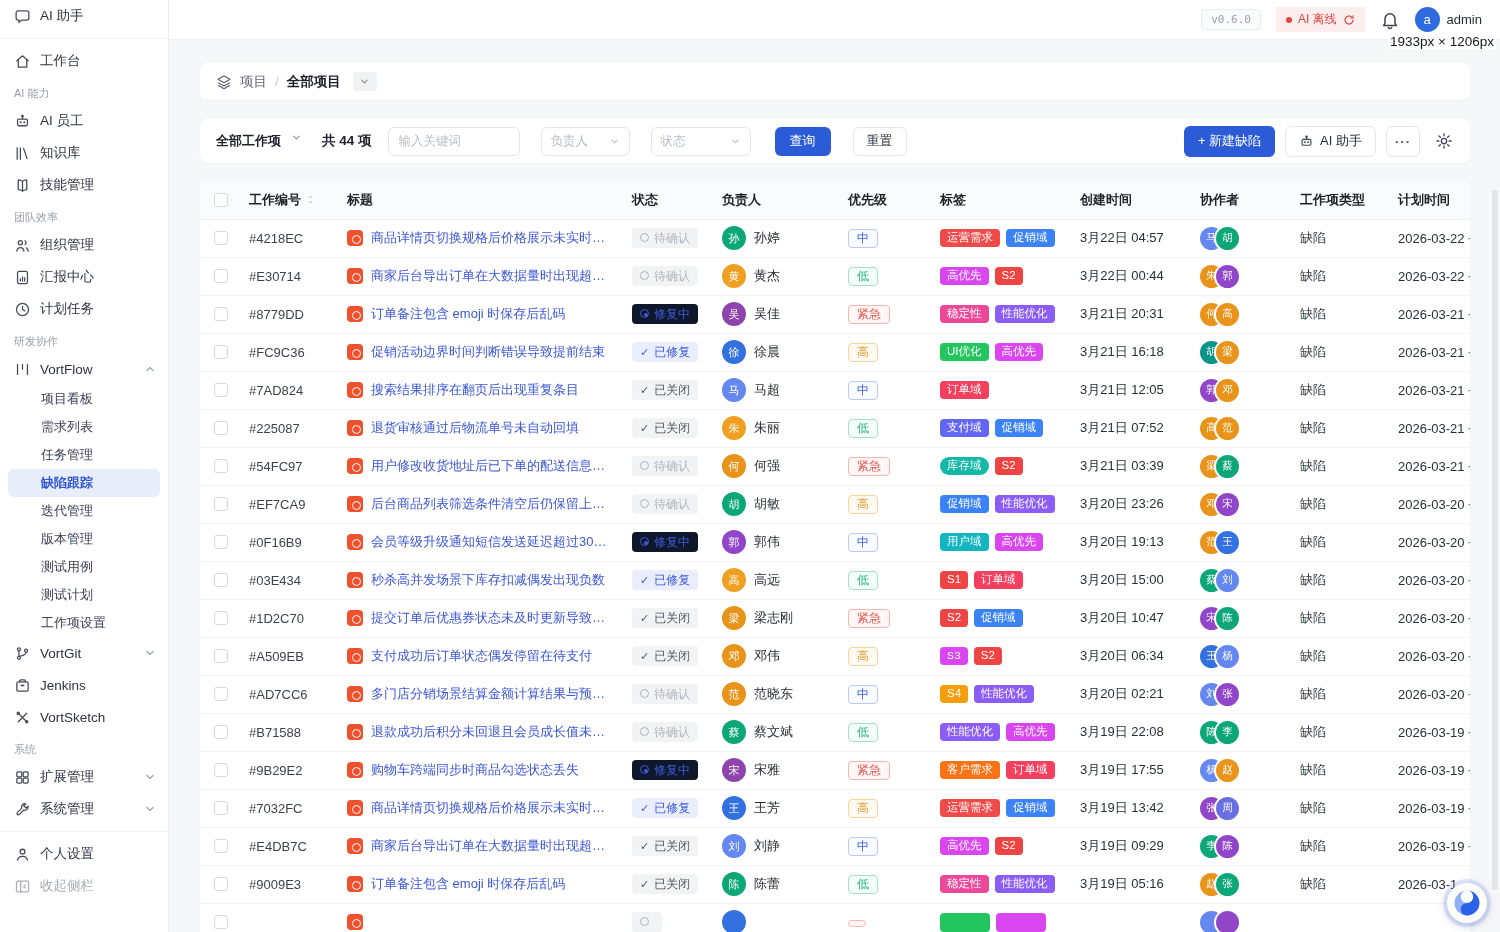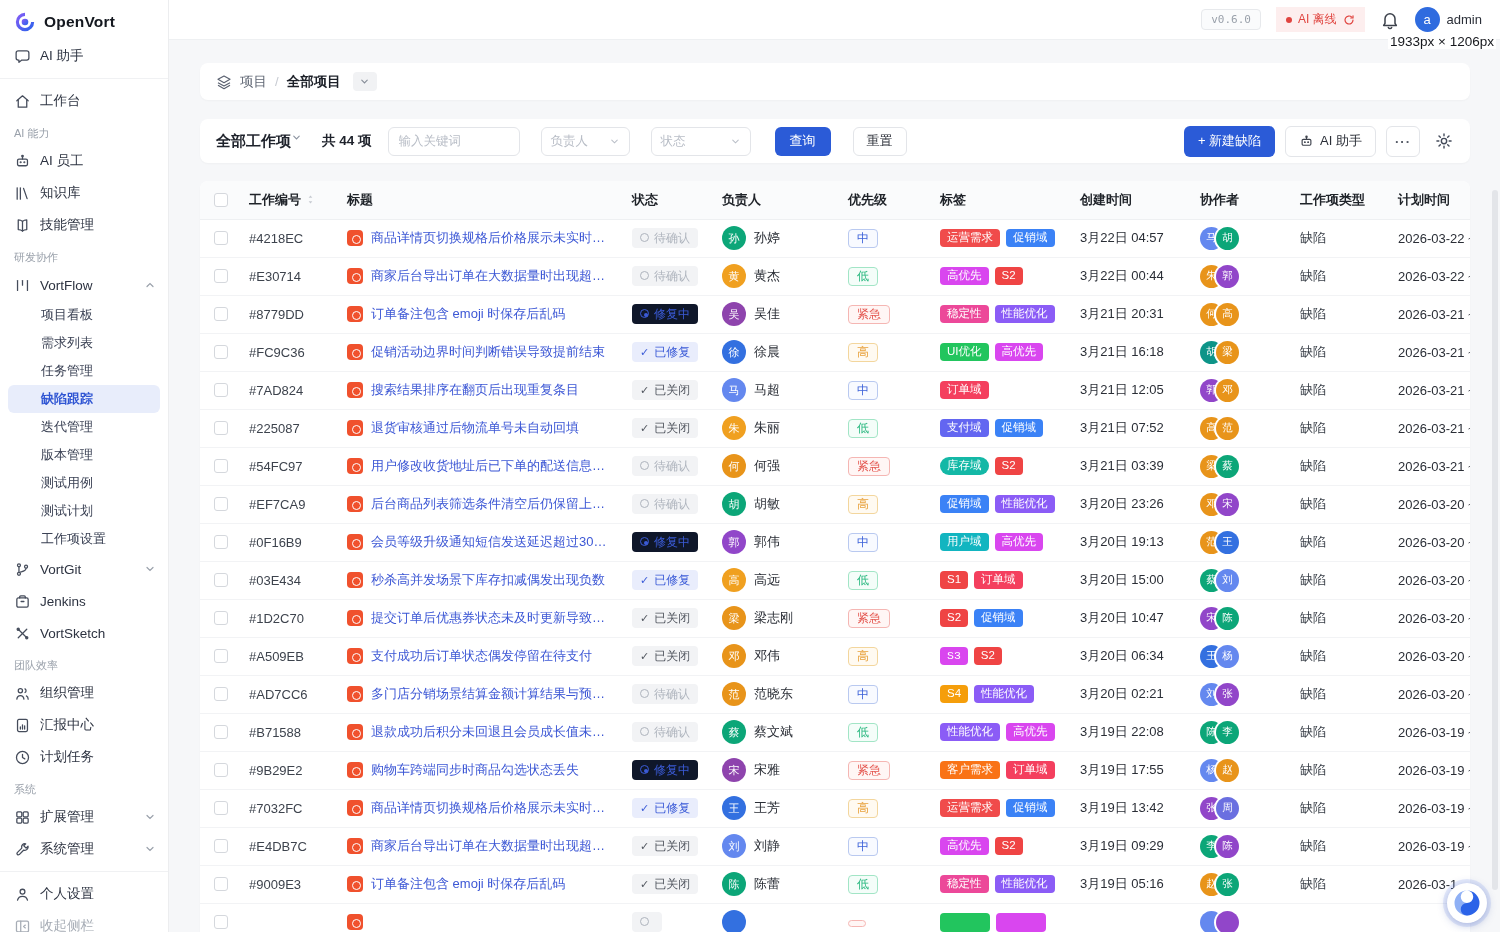--- a/index.html
+++ b/index.html
@@ -43,21 +43,21 @@
   .content { flex:1; padding:23px 30px 0 31px; overflow:hidden; }
   .card { background:#fff; border-radius:8px; box-shadow:0 1px 2px rgba(20,24,36,.03); }
   .breadcrumb-card { height:37px; display:flex; align-items:center; gap:8px; padding:0 16px; margin-bottom:19px; }
   .bc-ic { width:16px; height:16px; color:#5a6170; }
   .bc-section { color:#5f6673; font-size:13.5px; }
   .bc-sep { color:#c6cad1; }
   .bc-current { color:#1c2028; font-weight:700; font-size:13.5px; }
   .bc-drop { width:24px; height:19px; background:#f1f2f4; border-radius:4px; border:none; display:flex; align-items:center; justify-content:center; color:#868d98; margin-left:4px; cursor:pointer; }
 
   .filter-card { height:44px; display:flex; align-items:center; padding:0 16px; margin-bottom:18px; gap:12px; }
-  .scope { display:flex; align-items:flex-start; gap:0; font-weight:700; font-size:15px; color:#1e222b; cursor:pointer; }
+  .scope { display:flex; align-items:flex-start; gap:10px; font-weight:700; font-size:13px; color:#1e222b; cursor:pointer; }
   .scope .chev { color:#8c93a0; width:11px; height:11px; }
   .count { font-weight:700; font-size:13.5px; color:#1e222b; margin:0 4px 0 8px; white-space:nowrap; }
   .kw-input { width:132px; height:29px; border:1px solid #e3e5e9; border-radius:6px; padding:0 10px; font-size:12.5px; color:#333; outline:none; font-family:inherit; }
   .kw-input::placeholder { color:#b9bec7; }
   .sel { height:29px; border:1px solid #e3e5e9; border-radius:6px; display:flex; align-items:center; justify-content:space-between; padding:0 9px; color:#b9bec7; font-size:12.5px; cursor:pointer; background:#fff; }
   .sel .chev { width:11px; height:11px; color:#b9bec7; }
   .sel.owner { width:89px; margin-left:9px; }
   .sel.status { width:100px; margin-left:9px; }
   .btn { border-radius:6px; font-size:13px; cursor:pointer; border:none; font-family:inherit; display:inline-flex; align-items:center; justify-content:center; gap:6px; }
   .btn-primary { background:#2b5bd7; color:#fff; height:29px; padding:0 15px; margin-left:12px; }
@@ -111,35 +111,20 @@
   .float-ai { position:absolute; right:13px; bottom:9px; width:40px; height:40px; border-radius:50%; background:#fff; box-shadow:0 2px 10px rgba(40,70,160,.35), 0 0 0 4px rgba(120,150,240,.18); display:flex; align-items:center; justify-content:center; cursor:pointer; z-index:60; }
   .float-ai svg { width:30px; height:30px; }
   .page-scroll-thumb { position:absolute; right:2px; top:190px; width:6px; height:700px; border-radius:3px; background:#e3e5e9; z-index:40; }
 </style>
 </head>
 <body>
 
 <div class="app">
 
   <aside class="sidebar">
-    <div class="logo-row">
-      <span class="logo-mark">
-        <svg viewBox="0 0 24 24" width="22" height="22">
-          <defs>
-              <linearGradient id="lgLogo" x1="0" y1="0" x2="1" y2="1">
-            <stop offset="0" stop-color="#8b5cf6"></stop>
-                <stop offset="1" stop-color="#2563eb"></stop>
-          </linearGradient>
-            </defs>
-          <path d="M12 2a10 10 0 1 0 10 10h-3.4A6.6 6.6 0 1 1 12 5.4z" fill="url(#lgLogo)"></path>
-          <circle cx="12" cy="12" r="3.6" fill="url(#lgLogo)"></circle>
-        </svg>
-      </span>
-      <span class="logo-text">OpenVort</span>
-    </div>
     <nav>
         <div class="nav-group divided">
           <div class="nav-item">
             <span class="nic">
               <svg viewBox="0 0 24 24" fill="none" stroke="currentColor" stroke-width="1.8" stroke-linecap="round" stroke-linejoin="round">
                 <path d="M6 4h12a3 3 0 0 1 3 3v7a3 3 0 0 1-3 3h-7l-4 3.3V17H6a3 3 0 0 1-3-3V7a3 3 0 0 1 3-3z"></path>
               </svg>
             </span>
             <span class="lbl">AI 助手</span>
           </div>
@@ -180,20 +165,52 @@
             <span class="lbl">知识库</span>
           </div>
           <div class="nav-item">
             <span class="nic">
               <svg viewBox="0 0 24 24" fill="none" stroke="currentColor" stroke-width="1.8" stroke-linecap="round" stroke-linejoin="round">
                 <path d="M12 6.2C10.5 4.9 8.5 4.2 6 4.2v13.6c2.5 0 4.5.7 6 2 1.5-1.3 3.5-2 6-2V4.2c-2.5 0-4.5.7-6 2z"></path>
                 <path d="M12 6.2v13.6"></path>
               </svg>
             </span>
             <span class="lbl">技能管理</span>
+          </div>
+        </div>
+        <div class="nav-group">
+          <div class="nav-label">团队效率</div>
+          <div class="nav-item">
+            <span class="nic">
+              <svg viewBox="0 0 24 24" fill="none" stroke="currentColor" stroke-width="1.8" stroke-linecap="round" stroke-linejoin="round">
+                <circle cx="9" cy="8" r="3"></circle>
+                <path d="M4 20c.4-3 2.3-5 5-5s4.6 2 5 5"></path>
+                <path d="M15.5 5.4a3 3 0 0 1 0 5.2"></path>
+                <path d="M17.5 15.4c1.8.8 2.5 2.5 2.5 4.6"></path>
+              </svg>
+            </span>
+            <span class="lbl">组织管理</span>
+          </div>
+          <div class="nav-item">
+            <span class="nic">
+              <svg viewBox="0 0 24 24" fill="none" stroke="currentColor" stroke-width="1.8" stroke-linecap="round" stroke-linejoin="round">
+                <rect x="5" y="3.5" width="14" height="17" rx="2"></rect>
+                <path d="M9 14v3M12 11v6M15 12.5V17"></path>
+              </svg>
+            </span>
+            <span class="lbl">汇报中心</span>
+          </div>
+          <div class="nav-item">
+            <span class="nic">
+              <svg viewBox="0 0 24 24" fill="none" stroke="currentColor" stroke-width="1.8" stroke-linecap="round" stroke-linejoin="round">
+                <circle cx="12" cy="12" r="8.5"></circle>
+                <path d="M12 7.5V12l3.3 2"></path>
+              </svg>
+            </span>
+            <span class="lbl">计划任务</span>
           </div>
         </div>
         <div class="nav-group">
           <div class="nav-label">研发协作</div>
           <div class="nav-item">
             <span class="nic">
               <svg viewBox="0 0 24 24" fill="none" stroke="currentColor" stroke-width="1.8" stroke-linecap="round" stroke-linejoin="round">
                 <path d="M5 5v14"></path>
                 <path d="M12 5v6.5"></path>
                 <path d="M19 5v14"></path>
@@ -245,52 +262,20 @@
           <div class="nav-item">
             <span class="nic">
               <svg viewBox="0 0 24 24" fill="none" stroke="currentColor" stroke-width="1.8" stroke-linecap="round" stroke-linejoin="round">
                 <path d="M6 6l12 12"></path>
                 <path d="M18 6L6 18"></path>
                 <circle cx="6" cy="6" r="1.5"></circle>
                 <circle cx="18" cy="18" r="1.5"></circle>
               </svg>
             </span>
             <span class="lbl">VortSketch</span>
-          </div>
-        </div>
-        <div class="nav-group">
-          <div class="nav-label">团队效率</div>
-          <div class="nav-item">
-            <span class="nic">
-              <svg viewBox="0 0 24 24" fill="none" stroke="currentColor" stroke-width="1.8" stroke-linecap="round" stroke-linejoin="round">
-                <circle cx="9" cy="8" r="3"></circle>
-                <path d="M4 20c.4-3 2.3-5 5-5s4.6 2 5 5"></path>
-                <path d="M15.5 5.4a3 3 0 0 1 0 5.2"></path>
-                <path d="M17.5 15.4c1.8.8 2.5 2.5 2.5 4.6"></path>
-              </svg>
-            </span>
-            <span class="lbl">组织管理</span>
-          </div>
-          <div class="nav-item">
-            <span class="nic">
-              <svg viewBox="0 0 24 24" fill="none" stroke="currentColor" stroke-width="1.8" stroke-linecap="round" stroke-linejoin="round">
-                <rect x="5" y="3.5" width="14" height="17" rx="2"></rect>
-                <path d="M9 14v3M12 11v6M15 12.5V17"></path>
-              </svg>
-            </span>
-            <span class="lbl">汇报中心</span>
-          </div>
-          <div class="nav-item">
-            <span class="nic">
-              <svg viewBox="0 0 24 24" fill="none" stroke="currentColor" stroke-width="1.8" stroke-linecap="round" stroke-linejoin="round">
-                <circle cx="12" cy="12" r="8.5"></circle>
-                <path d="M12 7.5V12l3.3 2"></path>
-              </svg>
-            </span>
-            <span class="lbl">计划任务</span>
           </div>
         </div>
         <div class="nav-group divided">
           <div class="nav-label">系统</div>
           <div class="nav-item">
             <span class="nic">
               <svg viewBox="0 0 24 24" fill="none" stroke="currentColor" stroke-width="1.8" stroke-linecap="round" stroke-linejoin="round">
                 <rect x="4" y="4" width="7" height="7" rx="1.5"></rect>
                 <rect x="13" y="4" width="7" height="7" rx="1.5"></rect>
                 <rect x="4" y="13" width="7" height="7" rx="1.5"></rect>

